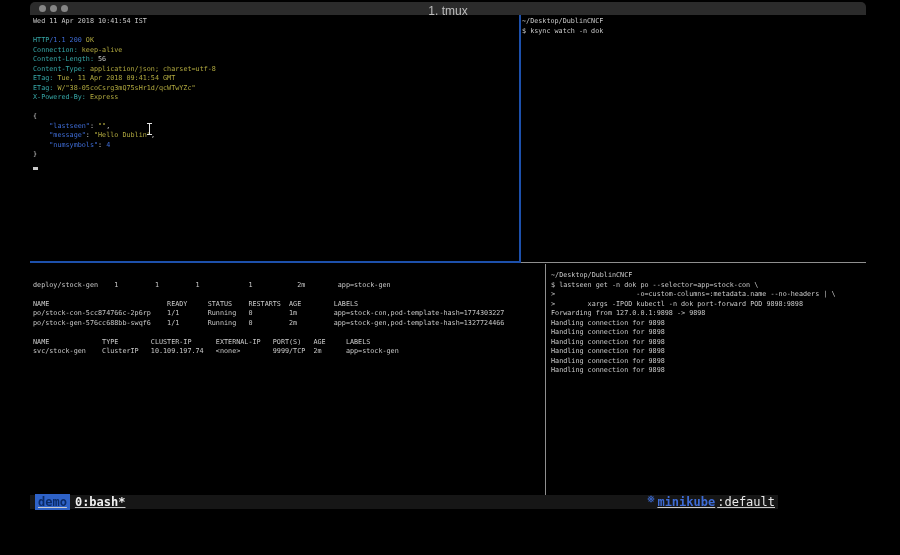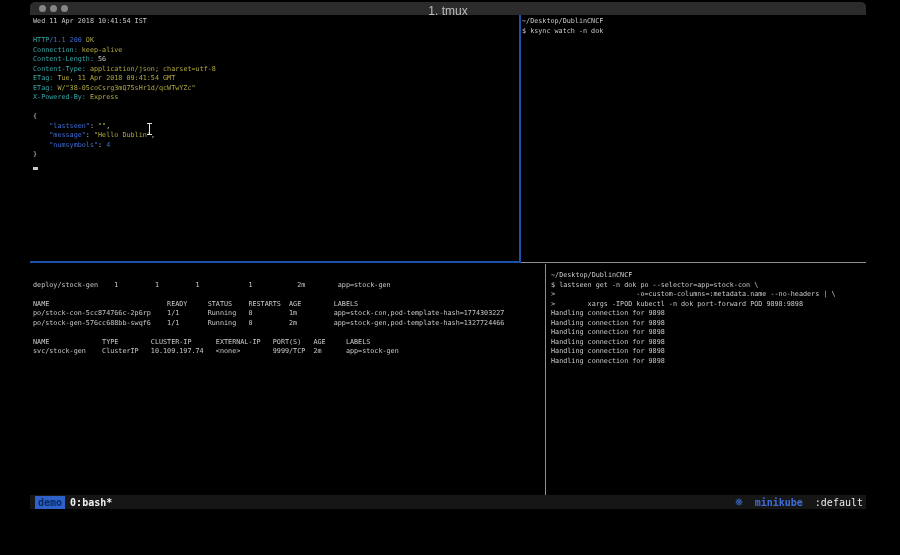--- a/index.html
+++ b/index.html
@@ -28,28 +28,28 @@
   .vdiv-blue { position:absolute; left:489px; top:0; width:2px; height:246px; background:#1d50ab; }
   .hdiv-blue { position:absolute; left:0; top:246px; width:491px; height:2px; background:#1d50ab; }
   .hdiv-gray { position:absolute; left:491px; top:247px; width:345px; height:1px; background:#8f8f8f; }
   .vdiv-gray { position:absolute; left:515px; top:249px; width:1px; height:231px; background:#8f8f8f; }
   .blockcursor { position:absolute; left:3px; top:152px; width:5px; height:3px; background:#c9c9c9; }
   .ibeam { position:absolute; left:116px; top:108px; width:7px; height:12px; }
   .ibeam .stem { position:absolute; left:3px; top:0; width:1px; height:12px; background:#e6e6e6; }
   .ibeam .cap-top, .ibeam .cap-bot { position:absolute; left:1px; width:5px; height:1px; background:#e6e6e6; }
   .ibeam .cap-top { top:0; } .ibeam .cap-bot { bottom:0; }
   .statusbar {
-    position:absolute; left:0; top:493px; width:836px; height:14px; background:#161616;
-    display:flex; align-items:center; font-size:10px; color:#c9c9c9;
+    position:absolute; left:0; top:493px; width:748px; height:14px; background:#161616;
+    display:flex; align-items:center; font-size:12px; color:#c9c9c9;text-decoration:underline;
   }
   .session-badge {
     margin-left:5px; padding:1px 3px; background:#2e62c8; color:#0a2a66; font-weight:bold;
   }
   .window-tab { margin-left:5px; color:#f0f0f0; font-weight:bold; }
-  .status-right { margin-left:auto; margin-right:3px; display:flex; align-items:center; gap:12px; }
+  .status-right { margin-left:auto; margin-right:3px; display:flex; align-items:flex-start; gap:2px; }
   .kube-name { color:#3e6cd6; font-weight:bold; }
   .kube-ns { color:#e8e8e8; }
 </style>
 </head>
 <body>
 
 <div class="window">
 
   <div class="titlebar">
     <div class="lights">
@@ -95,20 +95,21 @@
         <div class="tline"></div>
         <div class="tline"><span class="c-fg">NAME             TYPE        CLUSTER-IP      EXTERNAL-IP   PORT(S)   AGE     LABELS</span></div>
         <div class="tline"><span class="c-fg">svc/stock-gen    ClusterIP   10.109.197.74   &lt;none&gt;        9999/TCP  2m      app=stock-gen</span></div>
       </div>
 
     <div class="pane" style="left:521px; top:256px;">
         <div class="tline"><span class="c-fg">~/Desktop/DublinCNCF</span></div>
         <div class="tline"><span class="c-fg">$ lastseen get -n dok po --selector=app=stock-con \</span></div>
         <div class="tline"><span class="c-fg">&gt;                    -o=custom-columns=:metadata.name --no-headers | \</span></div>
         <div class="tline"><span class="c-fg">&gt;        xargs -IPOD kubectl -n dok port-forward POD 9898:9898</span></div>
+        <div class="tline"><span class="c-fg">Forwarding from 127.0.0.1:9898 -&gt; 9898</span></div>
         <div class="tline"><span class="c-fg">Handling connection for 9898</span></div>
         <div class="tline"><span class="c-fg">Handling connection for 9898</span></div>
         <div class="tline"><span class="c-fg">Handling connection for 9898</span></div>
         <div class="tline"><span class="c-fg">Handling connection for 9898</span></div>
         <div class="tline"><span class="c-fg">Handling connection for 9898</span></div>
         <div class="tline"><span class="c-fg">Handling connection for 9898</span></div>
       </div>
 
     <div class="vdiv-blue"></div>
     <div class="hdiv-blue"></div>

